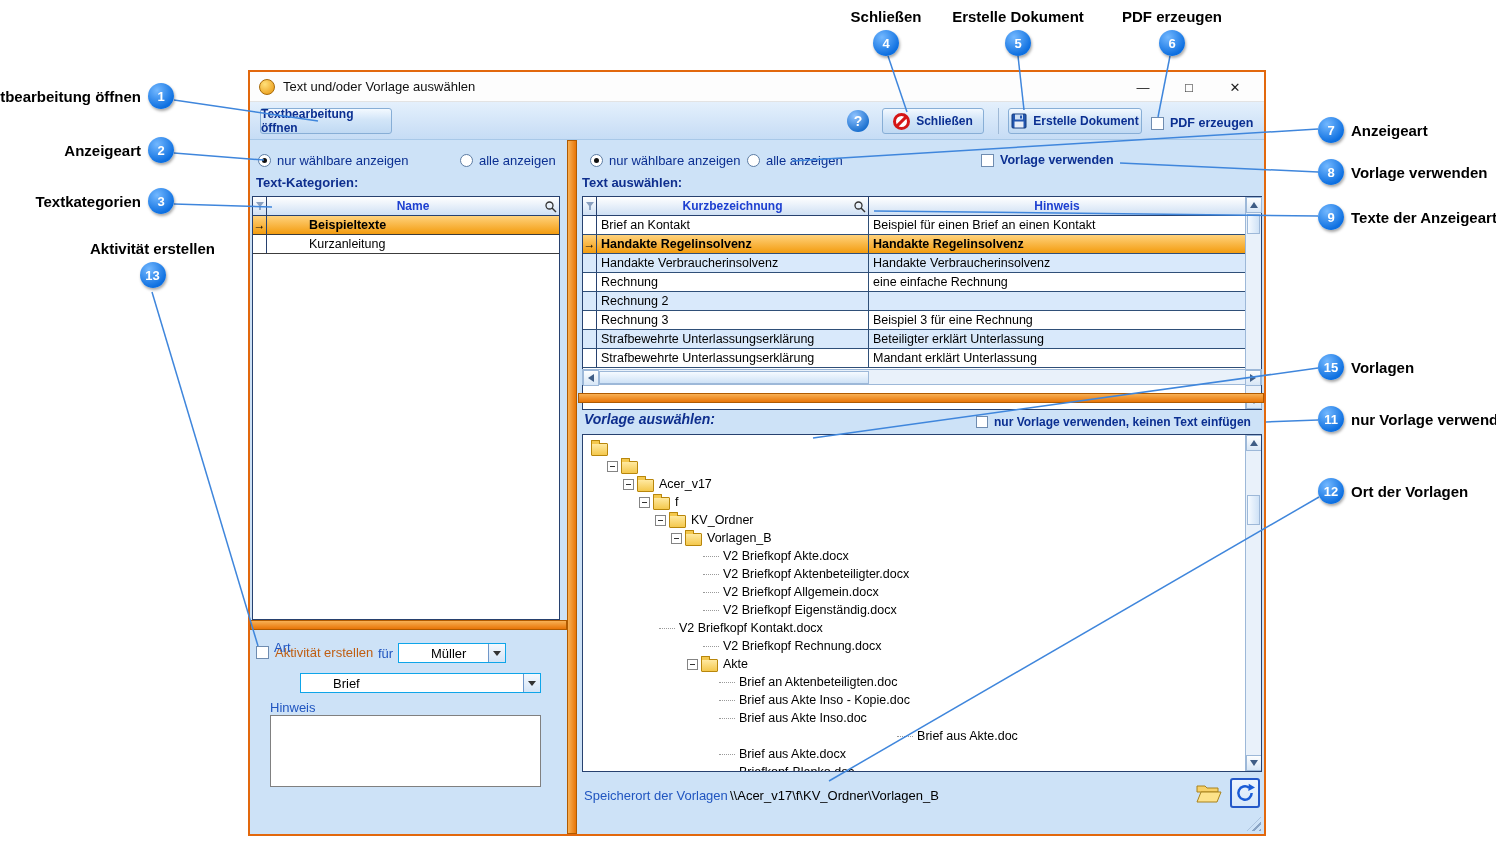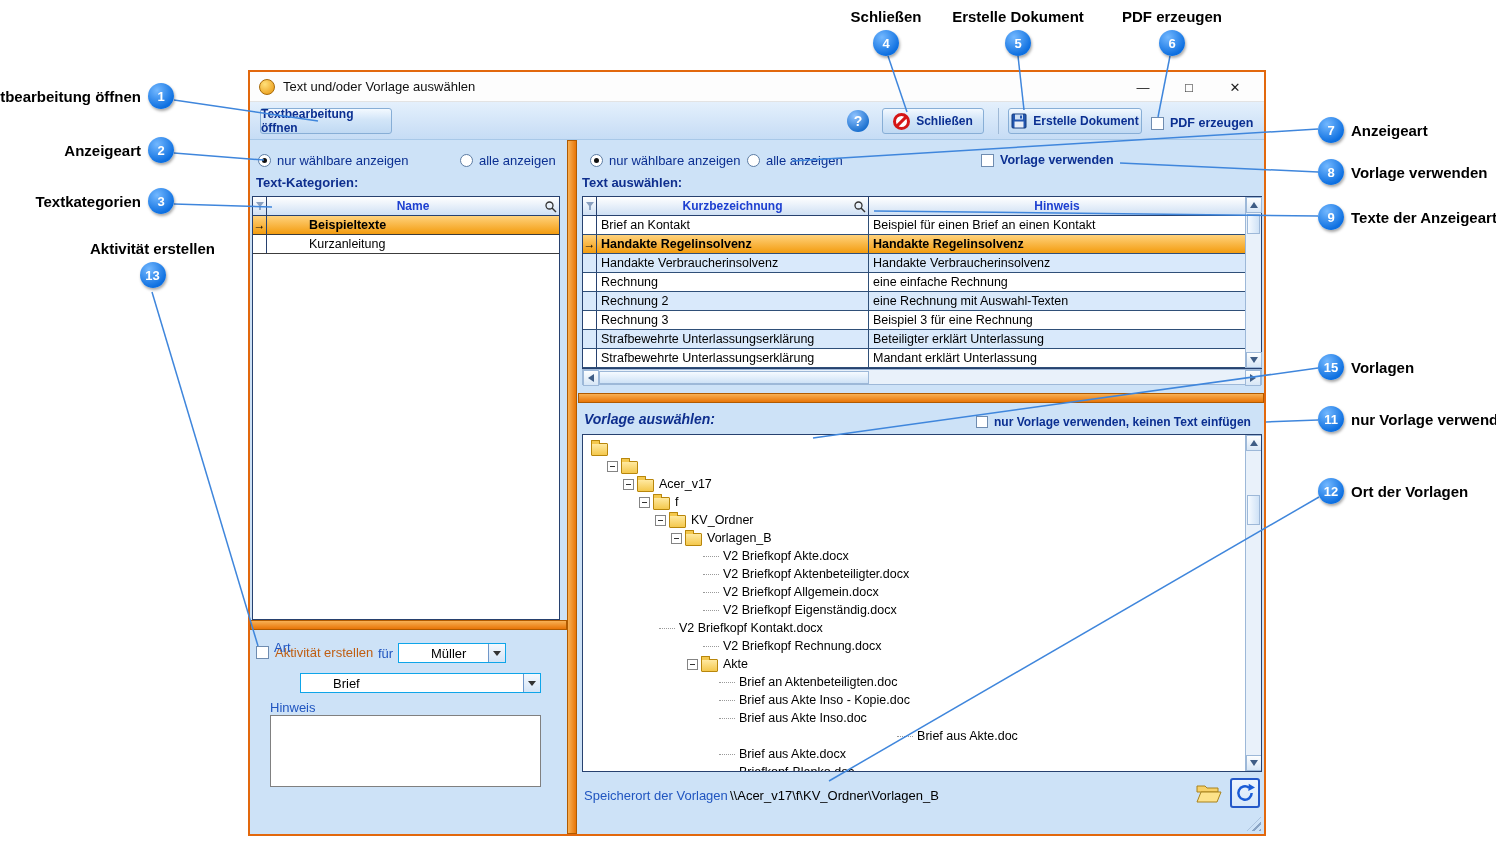--- a/index.html
+++ b/index.html
@@ -53,21 +53,21 @@
   .checkbox { width:13px; height:13px; background:#fff; border:1px solid #6f8cb0; flex:none; }
   .rb-label { color:#0b2f91; font-size:13px; white-space:nowrap; }
   .cb-label { color:#0b2f91; font-size:12.5px; font-weight:bold; white-space:nowrap; }
   .sec-label { position:absolute; font-size:13px; font-weight:bold; color:#0f2f8e; white-space:nowrap; }
   .blue-label { color:#2055c0; font-size:13px; white-space:nowrap; }
   .act-label { color:#bf5e12; font-size:13px; white-space:nowrap; }
 
   
   .ltable { position:absolute; left:2px; top:124px; width:308px; height:424px; background:#fff;
     border:1px solid #27416f; }
-  .rtable { position:absolute; left:332px; top:124px; width:680px; height:173px; background:#fff;
+  .rtable { position:absolute; left:332px; top:124px; width:680px; height:214px; background:#fff;
     border:1px solid #27416f; }
   .grid-head { display:flex; height:19px; background:linear-gradient(#ffffff, #cfe0f4);
     border-bottom:1px solid #27416f; color:#1d3fd0; font-weight:bold; font-size:12px; }
   .gh-ind { width:14px; border-right:1px solid #27416f; position:relative; flex:none; }
   .gh-cell { display:flex; align-items:center; justify-content:center; position:relative; }
   .flex1 { flex:1; }
   .funnel { position:absolute; left:3px; top:5px; width:8px; height:8px; background:#8aa0c0;
     clip-path:polygon(0 0,100% 0,62% 50%,62% 100%,38% 100%,38% 50%); }
   .mag { position:absolute; right:2px; top:3px; width:13px; height:13px; }
   .r-ind { width:14px; border-right:1px solid #27416f; display:flex; align-items:center;
@@ -305,23 +305,20 @@
               <span>eine einfache Rechnung</span>
             </div>
         </div>
         <div class="rt-row shade">
           <div class="r-ind">
               <span></span>
             </div>
           <div class="c-short">
               <span>Rechnung 2</span>
             </div>
-          <div class="c-hint">
-              <span>eine Rechnung mit Auswahl-Texten</span>
-            </div>
         </div>
         <div class="rt-row">
           <div class="r-ind">
               <span></span>
             </div>
           <div class="c-short">
               <span>Rechnung 3</span>
             </div>
           <div class="c-hint">
               <span>Beispiel 3 für eine Rechnung</span>

